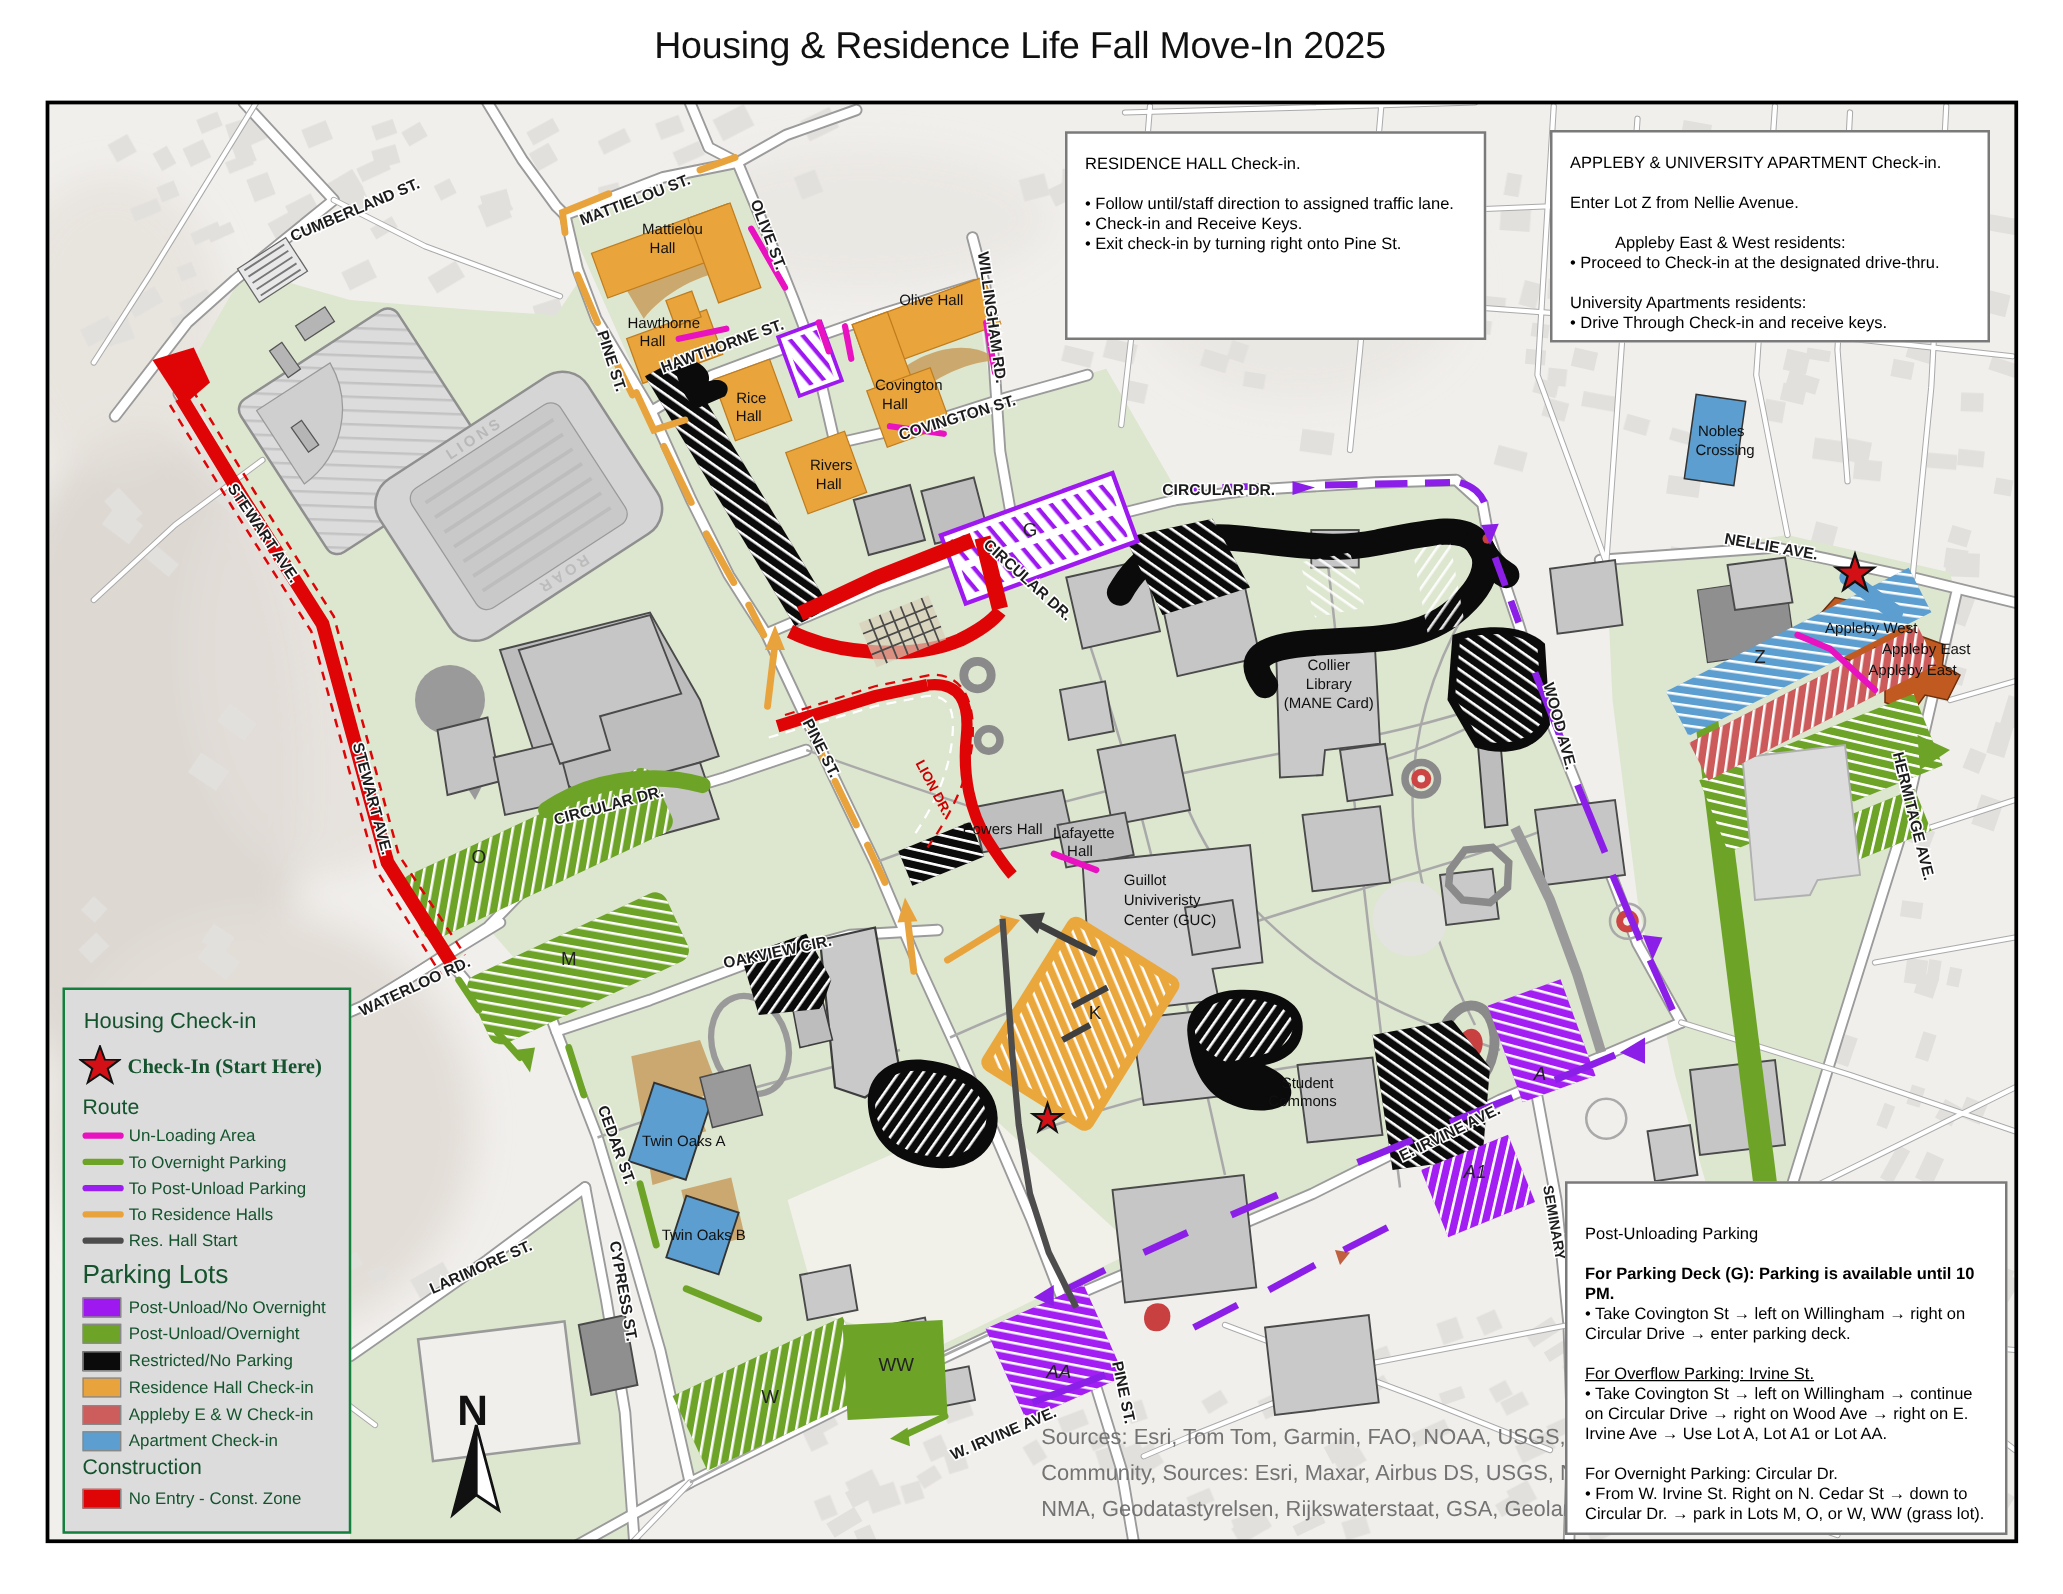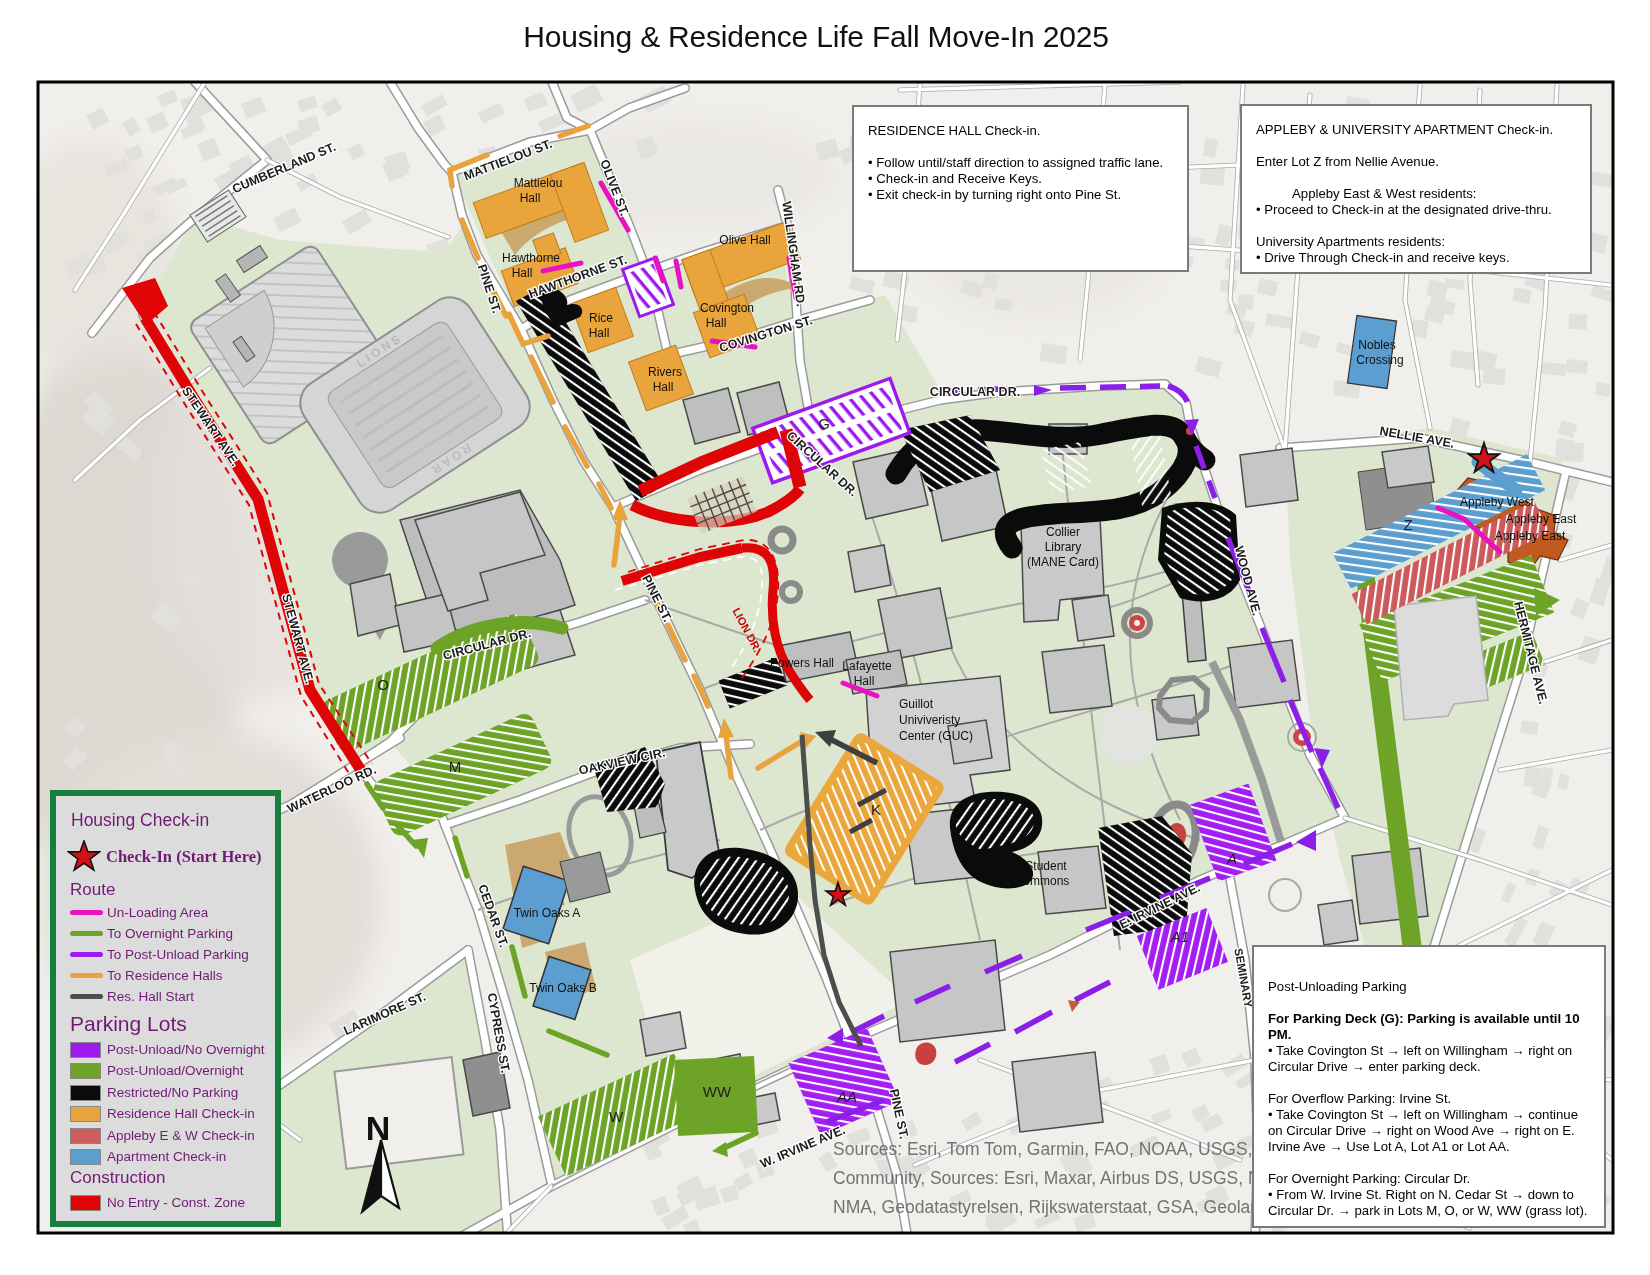--- a/index.html
+++ b/index.html
@@ -2,21 +2,21 @@
 <html><head>
 <meta charset="utf-8">
 <style>
   html,body{margin:0;padding:0;background:#ffffff;width:1650px;height:1275px;overflow:hidden;}
   body{font-family:"Liberation Sans", sans-serif;position:relative;}
   .title{position:absolute;left:-9px;top:20px;width:1650px;text-align:center;font-size:30px;color:#111;letter-spacing:-0.2px;}
   .ibox{position:absolute;background:#ffffff;border:2px solid #7a7a7a;font-size:13.2px;color:#000;line-height:16px;padding:16px 12px 8px 14px;box-sizing:border-box;z-index:5;}
   .ibox p{margin:0 0 16px 0;}
   .ibox ul{margin:0;padding-left:0px;list-style:none;}
   .ibox li:before{content:"\2022  ";}
-  .legend{position:absolute;left:50px;top:790px;width:231px;height:437px;background:#dcdcdc;border:6px solid #15803d;box-sizing:border-box;color:#701a75;}
+  .legend{position:absolute;left:50px;top:790px;width:231px;height:437px;background:#dcdcdc;border:2px solid #15803d;box-sizing:border-box;color:#14532d;}
   .lrow{position:absolute;left:14px;height:20px;}
   .lrow .lab{position:absolute;left:37px;top:1px;font-size:13.5px;white-space:nowrap;}
   .lline{position:absolute;left:0;top:6px;width:33px;height:5px;border-radius:3px;}
   .lswatch{position:absolute;left:0;top:1px;width:29px;height:14px;border:1px solid #888;}
   .srcs{position:absolute;color:#737373;font-size:17.5px;line-height:29px;z-index:1;}
 </style>
 </head>
 <body>
 
 <div class="title">Housing &amp; Residence Life Fall Move-In 2025</div>
@@ -1027,21 +1027,21 @@
 <p style="margin-bottom:0;">University Apartments residents:</p>
 <ul>
       <li>Drive Through Check-in and receive keys.</li>
     </ul>
 </div>
 
 <div class="ibox" style="left:1252px;top:945px;width:354px;height:283px;padding-top:32px;">
 <p>Post-Unloading Parking</p>
 <p style="margin-bottom:0;font-weight:bold;">For Parking Deck (G): Parking is available until 10 PM.</p>
 <p>• Take Covington St → left on Willingham → right on Circular Drive → enter parking deck.</p>
-<p style="margin-bottom:0;">For Overflow Parking: Irvine St.</p>
+<p style="margin-bottom:0;text-decoration:underline;">For Overflow Parking: Irvine St.</p>
 <p>• Take Covington St → left on Willingham → continue on Circular Drive → right on Wood Ave → right on E. Irvine Ave → Use Lot A, Lot A1 or Lot AA.</p>
 <p style="margin-bottom:0;">For Overnight Parking: Circular Dr.</p>
 <p>• From W. Irvine St. Right on N. Cedar St → down to Circular Dr. → park in Lots M, O, or W, WW (grass lot).</p>
 </div>
 
 <div class="legend">
 
   <div style="position:absolute;left:15px;top:14px;font-size:17.5px;">Housing Check-in</div>
 
   <svg width="34" height="32" style="position:absolute;left:11px;top:44px;" viewBox="0 0 34 32">

